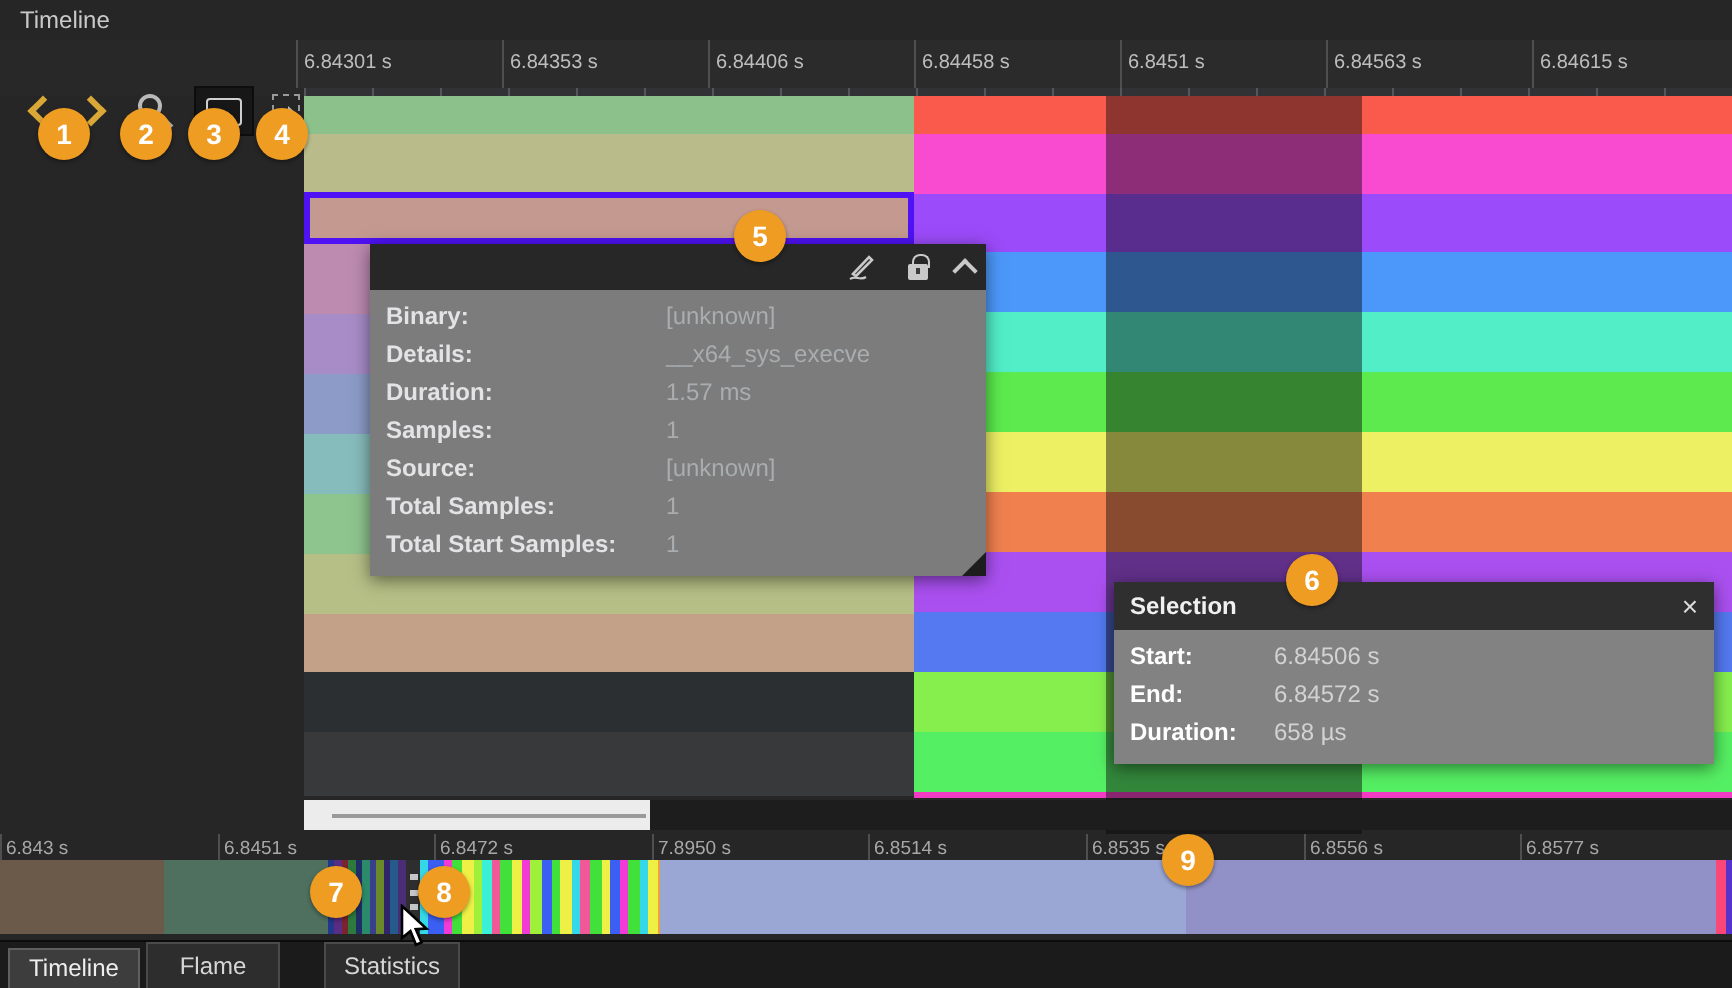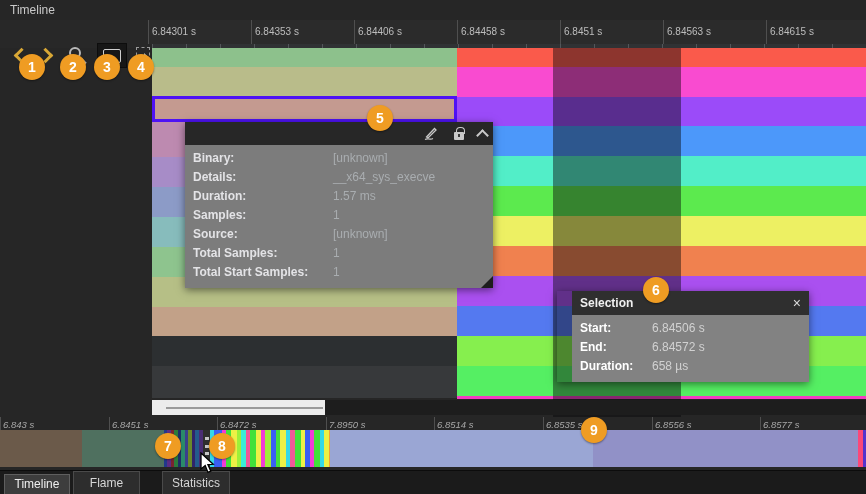--- a/index.html
+++ b/index.html
@@ -26,21 +26,21 @@
 
   
   .top-axis { position:absolute; left:148px; top:20px; width:718px; height:24px; background:#2b2b2b; }
   .top-axis .tick { position:absolute; top:0; width:1px; height:24px; background:#4f4f4f; }
   .top-axis .lbl { position:absolute; top:6px; font-size:10px; color:#bdbdbd; white-space:nowrap; }
   .minor-strip { position:absolute; left:152px; top:44px; width:714px; height:4px; background:#303234;
      background-image:repeating-linear-gradient(90deg,#53565a 0px,#53565a 1px,transparent 1px,transparent 34px); }
 
   .bottom-axis { position:absolute; left:0; top:417px; width:866px; height:13px; }
   .bottom-axis .tick { position:absolute; top:0; width:1px; height:13px; background:#4f4f4f; }
-  .bottom-axis .lbl { position:absolute; top:2px; font-size:9.5px; color:#a8a8a8; white-space:nowrap;font-style:italic; }
+  .bottom-axis .lbl { position:absolute; top:2px; font-size:9.5px; color:#a8a8a8; white-space:nowrap; }
 
   
   .rows-left  { position:absolute; left:152px; top:48px; width:305px; }
   .rows-right { position:absolute; left:457px; top:48px; width:409px; }
   .trow { width:100%; }
   .trow.selected { border:3px solid #4e12f5; }
   .trow.grid { background-image:repeating-linear-gradient(90deg,transparent 0px,transparent 19px,#47494b 19px,#47494b 20px); }
 
   .selection-band { position:absolute; left:553px; top:48px; width:128px; height:369px;
                     background:rgba(8,8,10,0.45); }
@@ -60,21 +60,21 @@
   #tooltip { left:185px; top:122px; width:308px; }
   #tooltip .hdr-icons { position:absolute; right:6px; top:0; height:23px; display:flex; align-items:center; gap:14px; }
   .icon-lock { position:relative; width:10px; height:8px; background:#c9c9c9; border-radius:1px; margin-top:5px; }
   .icon-lock::before { content:""; position:absolute; left:1.5px; top:-5px; width:7px; height:6px;
         border:1.5px solid #c9c9c9; border-bottom:none; border-radius:4px 4px 0 0; }
   .icon-lock::after { content:""; position:absolute; left:4px; top:2px; width:2px; height:3px; background:#3a3a3a; }
   .icon-chevup { width:9px; height:9px; border-left:2px solid #c9c9c9; border-top:2px solid #c9c9c9;
                  transform:rotate(45deg); margin-top:4px; }
   .grip { position:absolute; right:0; bottom:0; width:0; height:0;
           border-left:12px solid transparent; border-bottom:12px solid #1d1d1d; }
-  #selpopup { left:557px; top:291px; width:252px;padding-left:15px; }
+  #selpopup { left:557px; top:291px; width:300px; }
   #selpopup .hdr { background:#2f2f2f; height:24px; line-height:24px; }
   #selpopup .body { background:#828282; padding:4px 8px 6px 8px; }
   #selpopup .kv .k { flex:0 0 72px; color:#ffffff; }
   #selpopup .kv .v { color:#d2d2d2; }
   .close-x { position:absolute; right:8px; top:0; color:#dcdcdc; font-weight:normal; font-size:14px; cursor:pointer; }
 
   
   .overview-strip { position:absolute; left:0; top:430px; width:866px; height:37px; background:#262626; }
   .seg { position:absolute; top:0; height:100%; }
   .stripes { position:absolute; top:0; height:100%; overflow:hidden; white-space:nowrap; font-size:0; }

